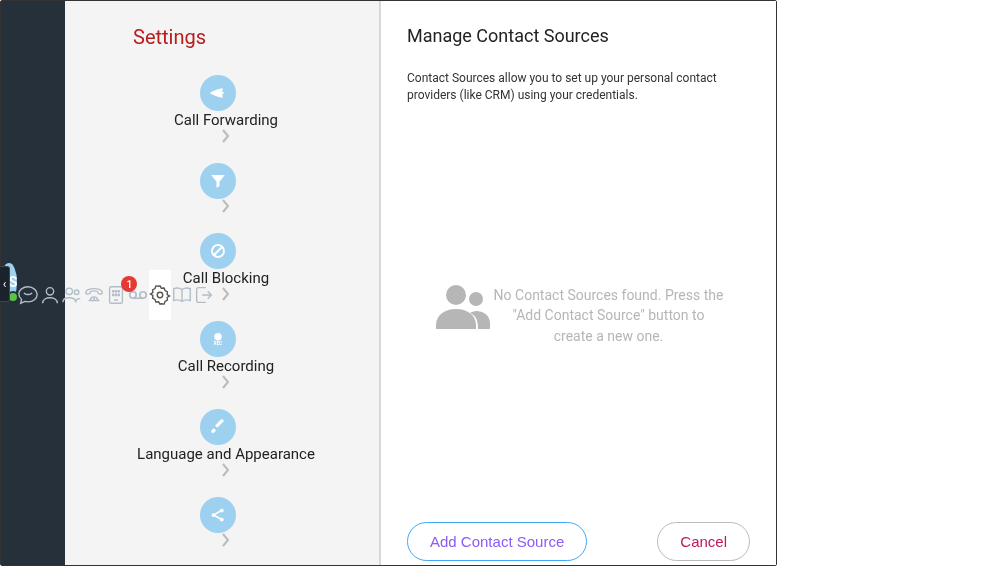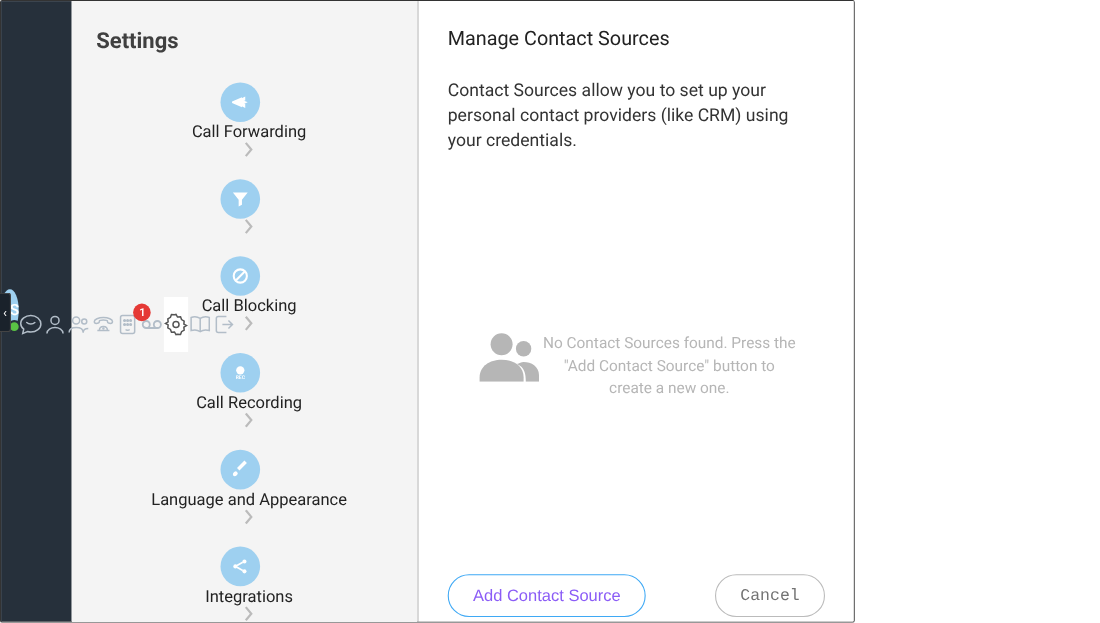--- a/index.html
+++ b/index.html
@@ -114,23 +114,24 @@
     }
     
     .settings-panel {
       width: 316px;
       background: #f4f4f4;
       overflow-y: auto;
       border-right: 2px solid #d8d8d8;
     }
     .settings-title {
       font-size: 20px;
-      font-weight: 700;
-      color: #404040;
+      font-weight: 400;
+      color: #b91c1c;
       padding: 24px 22px 16px;
+      margin-left: 46px;
     }
     .settings-item {
       display: flex;
       align-items: center;
       padding: 10px 14px 10px 22px;
       cursor: pointer;
       flex-direction: column;
     }
     .settings-icon-circle {
       width: 36px;
@@ -161,21 +162,21 @@
       flex-direction: column;
       padding: 24px 26px 4px;
     }
     .detail-title {
       font-size: 18px;
       color: #222;
       font-weight: 400;
       margin-bottom: 24px;
     }
     .detail-description {
-      font-size: 16px;
+      font-size: 12px;
       color: #333;
       line-height: 1.45;
       margin-bottom: 20px;
     }
     .empty-state {
       flex: 1;
       display: flex;
       flex-direction: row;
       align-items: center;
       justify-content: center;
@@ -205,22 +206,21 @@
       cursor: pointer;
       background: #fff;
     }
     .btn-primary {
       border: 1.5px solid #3fa9f5;
       color: #8b5cf6;
       font-weight: 500;
     }
     .btn-secondary {
       border: 1.5px solid #bbb;
-      color: #737373;
-      font-family: Liberation Mono, monospace;
+      color: #be185d;
     }
   </style>
 </head>
 <body>
 
 <div class="app">
 
   <div class="rail">
     <div class="avatar">
       <span>JS</span>
@@ -376,21 +376,20 @@
     <div class="settings-item">
       <div class="settings-icon-circle">
         <svg width="18" height="18" viewBox="0 0 24 24" fill="#fff">
             <circle cx="6" cy="12" r="2.5"></circle>
             <circle cx="17" cy="6" r="2.5"></circle>
             <circle cx="17" cy="18" r="2.5"></circle>
             <line x1="8" y1="11" x2="15" y2="7" stroke="#fff" stroke-width="2"></line>
             <line x1="8" y1="13" x2="15" y2="17" stroke="#fff" stroke-width="2"></line>
           </svg>
       </div>
-      <span class="settings-item-label">Integrations</span>
       <svg class="chevron" viewBox="0 0 8 14" fill="none" stroke="currentColor" stroke-width="2">
           <path d="M1 1l5 6-5 6"></path>
         </svg>
     </div>
 
     <div class="settings-item">
       <div class="settings-icon-circle">
         <svg width="18" height="18" viewBox="0 0 24 24" fill="#fff">
             <path d="M12 3v10l-4-4h2V3h4v6h2l-4 4zM4 18h16v3H4z"></path>
           </svg>

